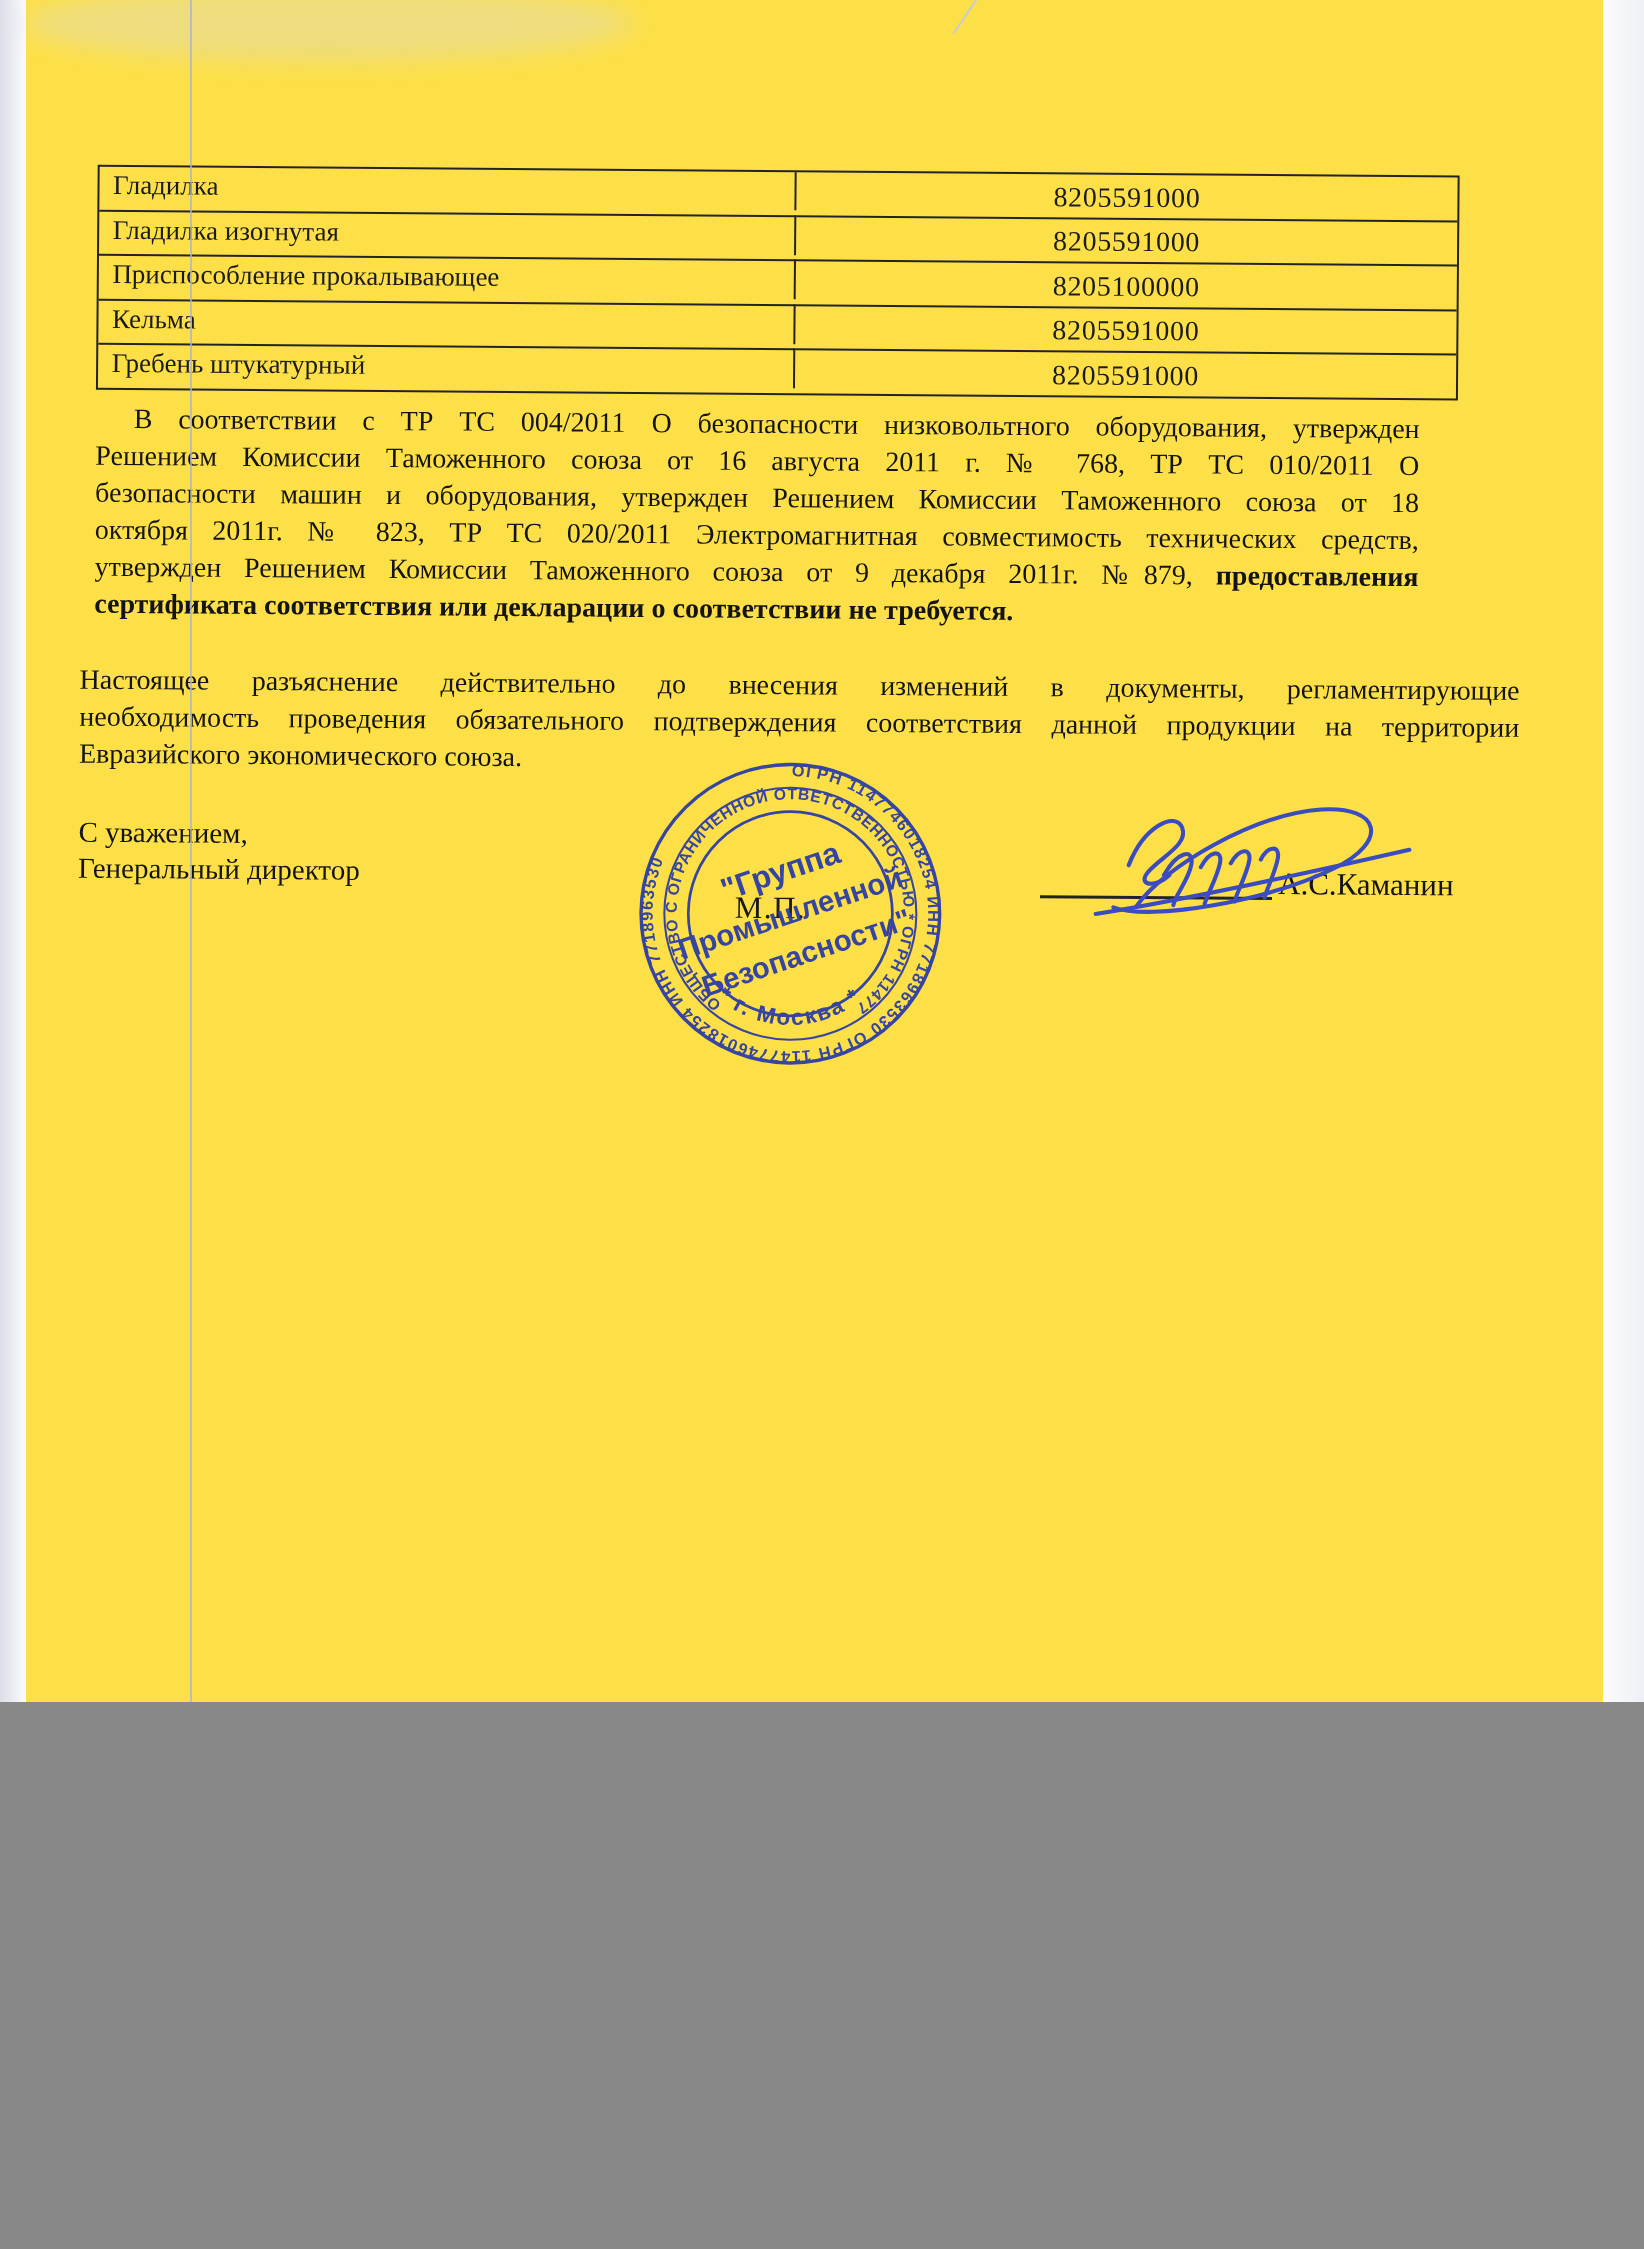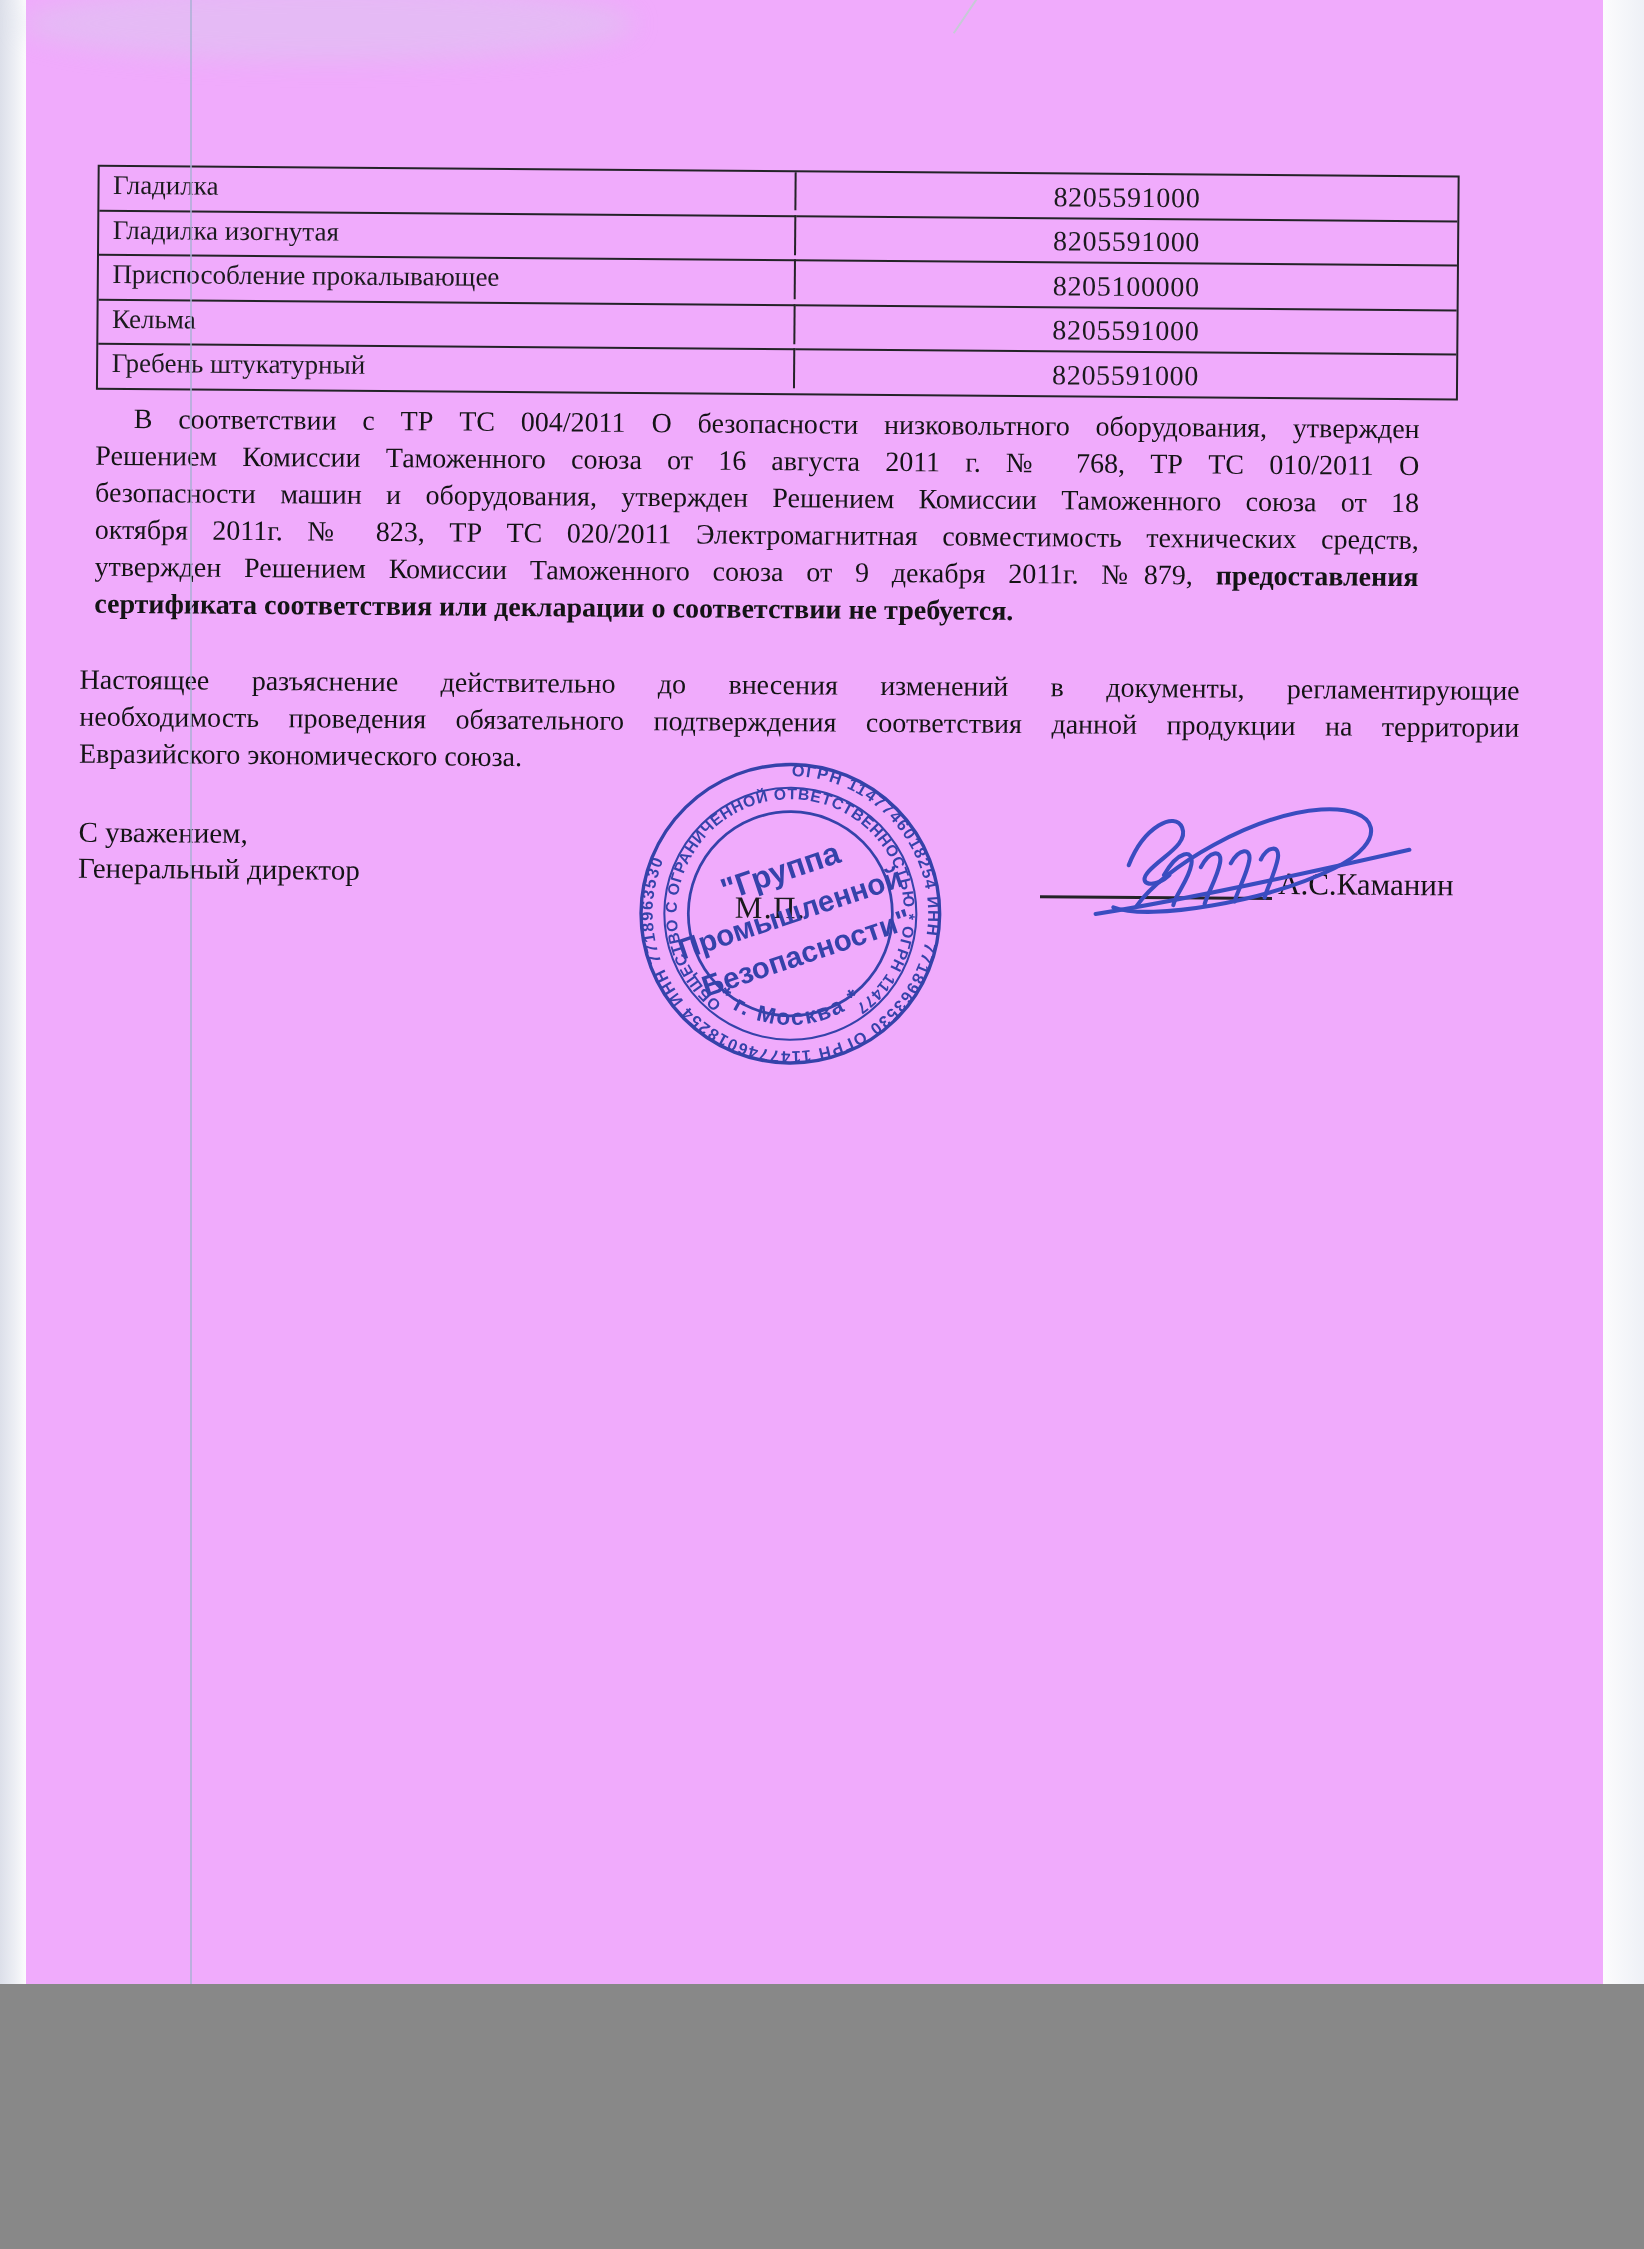--- a/index.html
+++ b/index.html
@@ -1,19 +1,19 @@
 <!DOCTYPE html>
 <html style="font-size:11px"><head>
 <meta charset="utf-8">
 <style>
   html,body{margin:0;padding:0;background:#888;}
   .page{
     position:relative;
-    width:1644px;height:1984px;
-    background:#f0abfc;
+    width:1644px;height:1702px;
+    background:#fde047;
     overflow:hidden;
     font-family:"Liberation Serif", serif;
     color:#1b1b1e;
   }
   
   .edge-strip-left{
     position:absolute;left:0;top:0;bottom:0;width:26px;
     background:linear-gradient(90deg,#dcdfe9 0%,#eceef4 55%,#fcfcfd 100%);
     z-index:1;
   }

